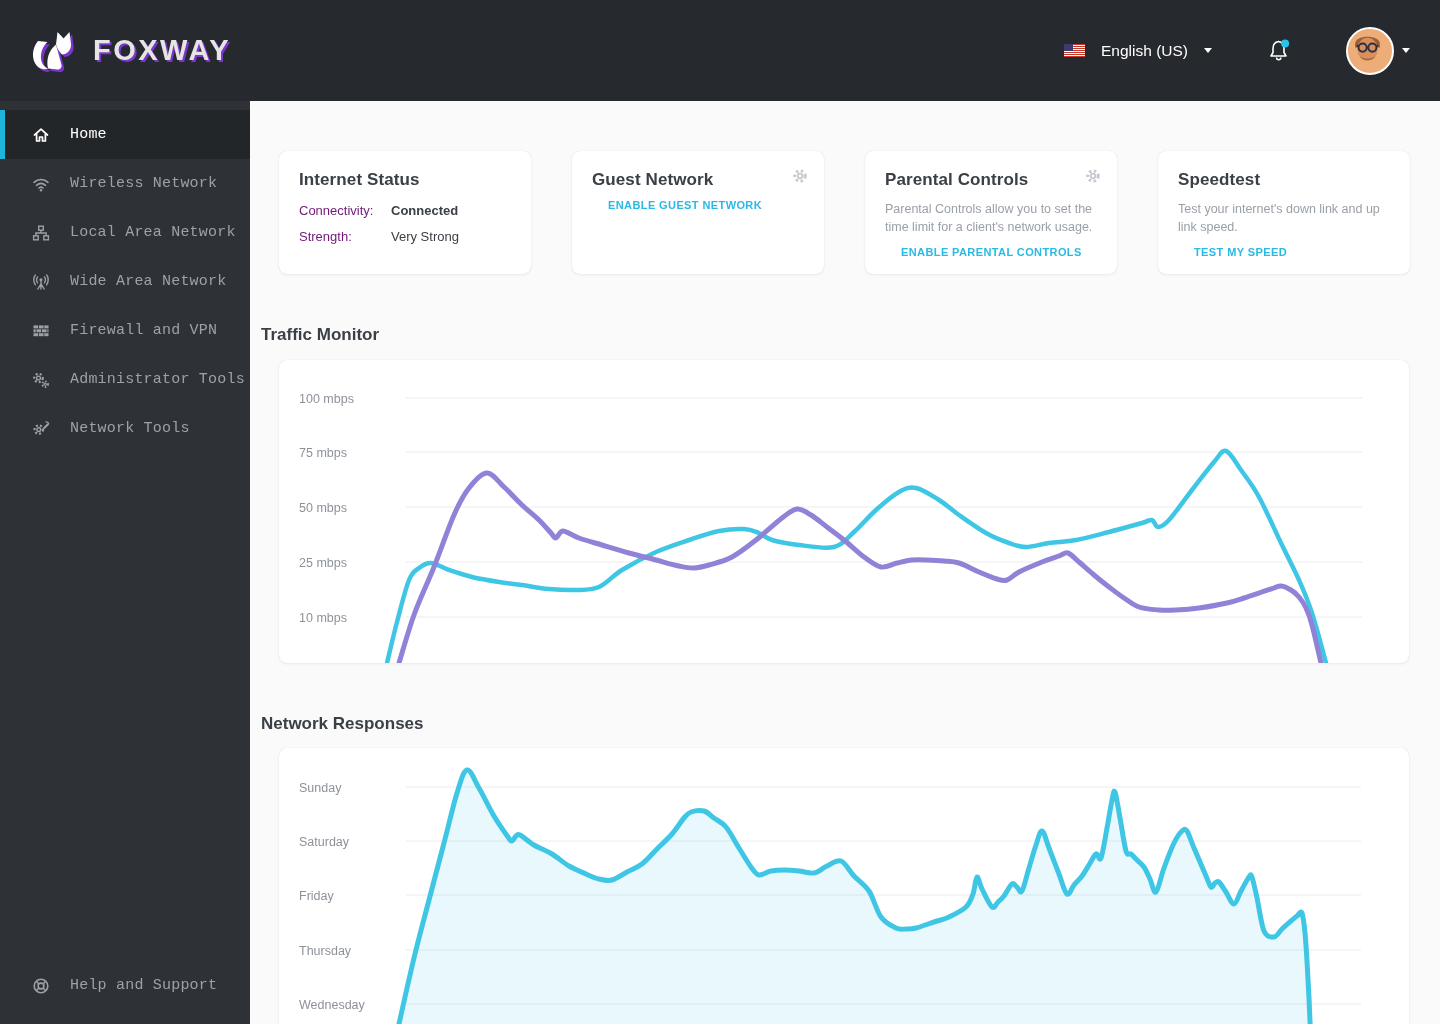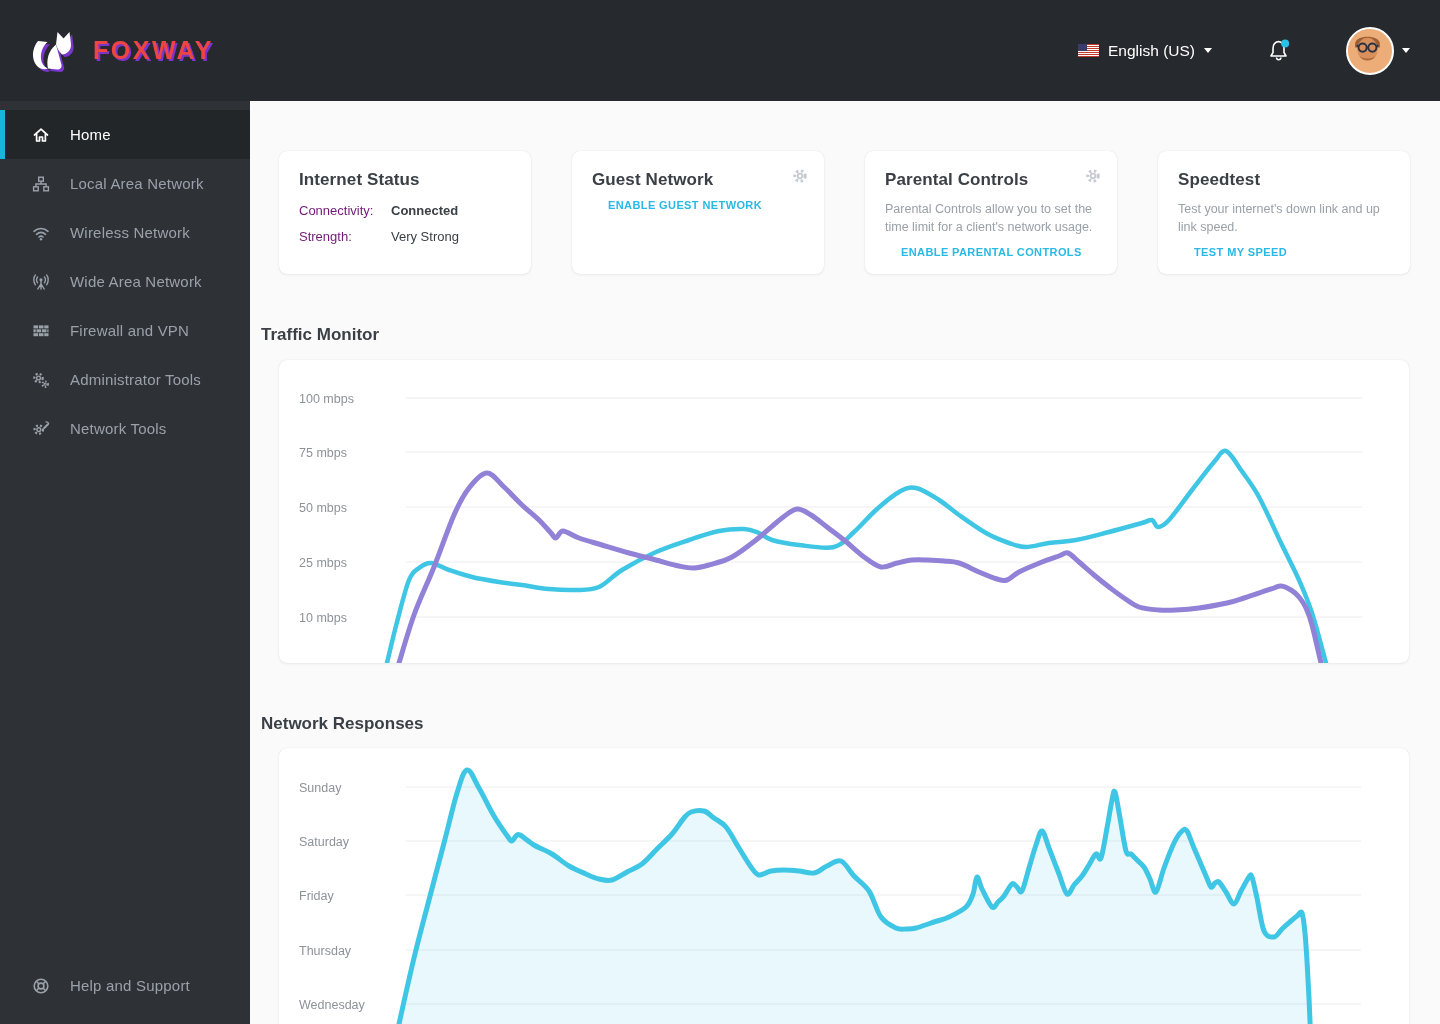--- a/index.html
+++ b/index.html
@@ -3,39 +3,39 @@
 <meta charset="utf-8">
 <style>
   html,body{margin:0;padding:0}
   body{width:1440px;height:1024px;overflow:hidden;position:relative;
        background:#FAFAFA;font-family:"Liberation Sans",sans-serif;}
 
   
   .topbar{position:absolute;top:0;left:0;width:1440px;height:101px;background:#26292D;
           display:flex;align-items:center;justify-content:space-between;z-index:5;}
   .brand{display:flex;align-items:center;gap:11px;margin-left:30px;}
-  .brand-text{color:#ef4444;font-size:25px;font-weight:800;letter-spacing:2.5px;
+  .brand-text{color:#e5e5e5;font-size:29px;font-weight:800;letter-spacing:2.5px;
               text-shadow:2px 2px 0 #7A35CC;}
   .topbar-right{display:flex;align-items:center;padding-right:30px;}
-  .lang{display:flex;align-items:center;gap:9px;color:#fff;font-size:15.5px;cursor:pointer;margin-right:55px;}
+  .lang{display:flex;align-items:center;gap:16px;color:#fff;font-size:15.5px;cursor:pointer;margin-right:55px;}
   .flag{width:21px;height:13px;display:inline-block;position:relative;
         background:repeating-linear-gradient(to bottom,#C0392B 0,#C0392B 1px,#fff 1px,#fff 2px);}
   .flag::before{content:"";position:absolute;left:0;top:0;width:9px;height:7px;background:#3C3B6E;}
   .caret{width:0;height:0;border-left:4.5px solid transparent;border-right:4.5px solid transparent;
          border-top:5px solid #fff;display:inline-block;}
   .bell{position:relative;margin-right:56px;cursor:pointer;display:flex;}
   .avatar-group{display:flex;align-items:center;gap:8px;}
   .avatar{width:44px;height:44px;border-radius:50%;border:2.5px solid #fff;overflow:hidden;
           cursor:pointer;background:#ECAD79;}
 
   
   .sidebar{position:absolute;top:101px;left:0;width:250px;height:923px;background:#2E3237;
            padding-top:9px;box-sizing:border-box;}
   .nav-item{display:flex;align-items:center;height:49px;gap:19px;padding-left:31px;
-            color:#9AA1A8;font-size:15px;letter-spacing:.2px;cursor:pointer;position:relative;}
+            color:#9AA1A8;font-size:15px;letter-spacing:.2px;cursor:pointer;position:relative;font-family:Liberation Mono, monospace;}
   .nav-item .nicon{width:20px;display:flex;justify-content:center;align-items:center;}
   .nav-item.active{background:#232629;color:#fff;}
   .nav-item.active::before{content:"";position:absolute;left:0;top:0;width:5px;height:100%;background:#1DB4DC;}
   .nav-footer{position:absolute;bottom:14px;left:0;width:100%;}
 
   
   main{position:absolute;left:250px;top:101px;width:1190px;height:923px;}
   .cards-row{position:absolute;top:50px;left:29px;display:flex;gap:41px;}
   .card{width:252px;height:123px;background:#fff;border-radius:8px;box-sizing:border-box;
         padding:19px 20px;position:relative;
@@ -120,40 +120,40 @@
       <svg width="18" height="18" viewBox="0 0 18 18" fill="none" stroke="currentColor">
         <path d="M2.5 9 L9 3.2 L15.5 9" stroke-width="1.7" stroke-linecap="round" stroke-linejoin="round"></path>
         <path d="M4.6 7.8 V15 H7.5 V11 H10.5 V15 H13.4 V7.8" stroke-width="1.7" stroke-linejoin="round"></path>
       </svg>
     </span>
     <span>Home</span>
   </div>
 
   <div class="nav-item">
     <span class="nicon">
+      <svg width="18" height="18" viewBox="0 0 18 18" fill="none" stroke="currentColor" stroke-width="1.6" stroke-linecap="round">
+        <path d="M2 7.3 C6 3.6 12 3.6 16 7.3"></path>
+        <path d="M4.5 10.3 C7.2 7.9 10.8 7.9 13.5 10.3"></path>
+        <path d="M7 13 C8.2 12 9.8 12 11 13"></path>
+        <circle cx="9" cy="15.2" r="1.2" fill="currentColor" stroke="none"></circle>
+      </svg>
+    </span>
+    <span>Wireless Network</span>
+  </div>
+
+  <div class="nav-item">
+    <span class="nicon">
       <svg width="18" height="18" viewBox="0 0 18 18" fill="none" stroke="currentColor" stroke-width="1.4">
         <rect x="6.7" y="2.2" width="4.6" height="4"></rect>
         <rect x="1.6" y="11.8" width="4.6" height="4"></rect>
         <rect x="11.8" y="11.8" width="4.6" height="4"></rect>
         <path d="M9 6.2 V9 M3.9 11.8 V9 H14.1 V11.8"></path>
       </svg>
     </span>
     <span>Local Area Network</span>
-  </div>
-
-  <div class="nav-item">
-    <span class="nicon">
-      <svg width="18" height="18" viewBox="0 0 18 18" fill="none" stroke="currentColor" stroke-width="1.6" stroke-linecap="round">
-        <path d="M2 7.3 C6 3.6 12 3.6 16 7.3"></path>
-        <path d="M4.5 10.3 C7.2 7.9 10.8 7.9 13.5 10.3"></path>
-        <path d="M7 13 C8.2 12 9.8 12 11 13"></path>
-        <circle cx="9" cy="15.2" r="1.2" fill="currentColor" stroke="none"></circle>
-      </svg>
-    </span>
-    <span>Wireless Network</span>
   </div>
 
   <div class="nav-item">
     <span class="nicon">
       <svg width="18" height="18" viewBox="0 0 18 18" fill="none" stroke="currentColor" stroke-width="1.4" stroke-linecap="round">
         <circle cx="9" cy="6.8" r="1.6" fill="currentColor" stroke="none"></circle>
         <path d="M9 8.4 V16 M5.8 16 L9 10.8 L12.2 16"></path>
         <path d="M5.6 3.9 C4.2 5.3 4.2 8.3 5.6 9.7 M12.4 3.9 C13.8 5.3 13.8 8.3 12.4 9.7"></path>
         <path d="M3.4 1.9 C1.3 4 1.3 9.6 3.4 11.7 M14.6 1.9 C16.7 4 16.7 9.6 14.6 11.7"></path>
       </svg>

